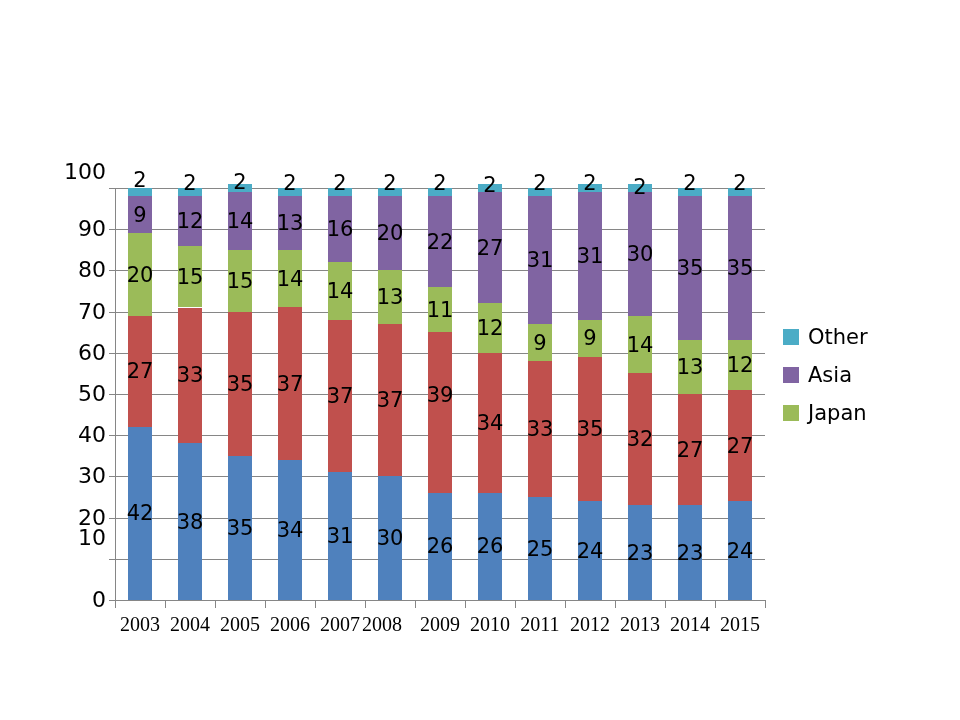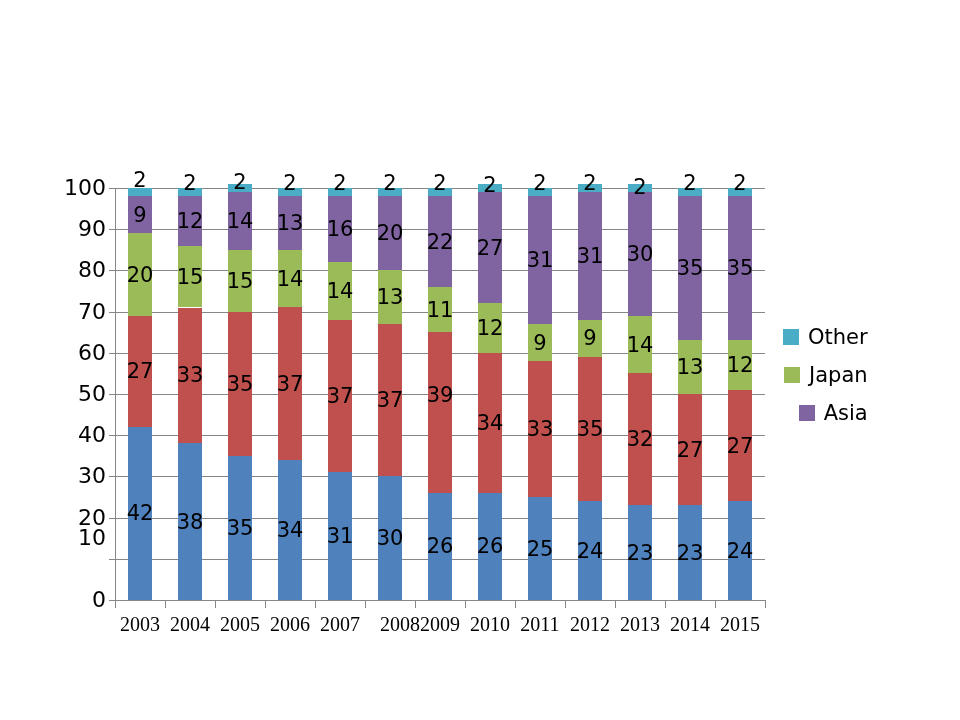--- a/index.html
+++ b/index.html
@@ -132,21 +132,20 @@
   
   #legend {
     position: absolute;
     left: 783px;
     top: 318px;
   }
   .legend-row {
     display: flex;
     align-items: center;
     height: 38px;
-    justify-content: flex-end;
   }
   .legend-swatch {
     width: 16px;
     height: 16px;
     margin-right: 9px;
     flex: 0 0 auto;
   }
   .legend-label {
     font-family: "DejaVu Sans", sans-serif;
     font-size: 21px;
@@ -155,21 +154,21 @@
     white-space: nowrap;
   }
 </style>
 </head>
 <body>
 
 <div id="page">
 
 
   <div id="y-axis-labels">
-      <div class="y-tick-label" style="top: 177px;">100</div>
+      <div class="y-tick-label" style="top: 161px;">100</div>
       <div class="y-tick-label" style="top: 218.2px;">90</div>
       <div class="y-tick-label" style="top: 259.4px;">80</div>
       <div class="y-tick-label" style="top: 300.6px;">70</div>
       <div class="y-tick-label" style="top: 341.8px;">60</div>
       <div class="y-tick-label" style="top: 383px;">50</div>
       <div class="y-tick-label" style="top: 424.2px;">40</div>
       <div class="y-tick-label" style="top: 465.4px;">30</div>
       <div class="y-tick-label" style="top: 506.6px;">20</div>
       <div class="y-tick-label" style="top: 527px;">10</div>
       <div class="y-tick-label" style="top: 589px;">0</div>
@@ -348,26 +347,26 @@
     </div>
 
   <div id="x-axis-line"></div>
 
   <div id="legend">
       <div class="legend-row">
         <span class="legend-swatch" style="background: rgb(75, 172, 198);"></span>
         <span class="legend-label">Other</span>
       </div>
       <div class="legend-row">
+        <span class="legend-swatch" style="background: rgb(128, 100, 162);"></span>
+        <span class="legend-label">Asia</span>
+      </div>
+      <div class="legend-row">
         <span class="legend-swatch" style="background: rgb(155, 187, 89);"></span>
         <span class="legend-label">Japan</span>
-      </div>
-      <div class="legend-row">
-        <span class="legend-swatch" style="background: rgb(128, 100, 162);"></span>
-        <span class="legend-label">Asia</span>
       </div>
     </div>
 
 <div class="y-tick-mark" style="top: 188px;"></div>
     <div class="y-tick-mark" style="top: 229.2px;"></div>
     <div class="y-tick-mark" style="top: 270.4px;"></div>
     <div class="y-tick-mark" style="top: 311.6px;"></div>
     <div class="y-tick-mark" style="top: 352.8px;"></div>
     <div class="y-tick-mark" style="top: 394px;"></div>
     <div class="y-tick-mark" style="top: 435.2px;"></div>
@@ -379,21 +378,21 @@
     <div class="x-tick-label" style="left: 110px;">2003</div>
     <div class="x-tick-mark" style="left: 165px;"></div>
     <div class="x-tick-label" style="left: 160px;">2004</div>
     <div class="x-tick-mark" style="left: 215px;"></div>
     <div class="x-tick-label" style="left: 210px;">2005</div>
     <div class="x-tick-mark" style="left: 265px;"></div>
     <div class="x-tick-label" style="left: 260px;">2006</div>
     <div class="x-tick-mark" style="left: 315px;"></div>
     <div class="x-tick-label" style="left: 310px;">2007</div>
     <div class="x-tick-mark" style="left: 365px;"></div>
-    <div class="x-tick-label" style="left: 360px; text-align: right;">2008</div>
+    <div class="x-tick-label" style="left: 352px;">2008</div>
     <div class="x-tick-mark" style="left: 415px;"></div>
     <div class="x-tick-label" style="left: 410px;">2009</div>
     <div class="x-tick-mark" style="left: 465px;"></div>
     <div class="x-tick-label" style="left: 460px;">2010</div>
     <div class="x-tick-mark" style="left: 515px;"></div>
     <div class="x-tick-label" style="left: 510px;">2011</div>
     <div class="x-tick-mark" style="left: 565px;"></div>
     <div class="x-tick-label" style="left: 560px;">2012</div>
     <div class="x-tick-mark" style="left: 615px;"></div>
     <div class="x-tick-label" style="left: 610px;">2013</div>

